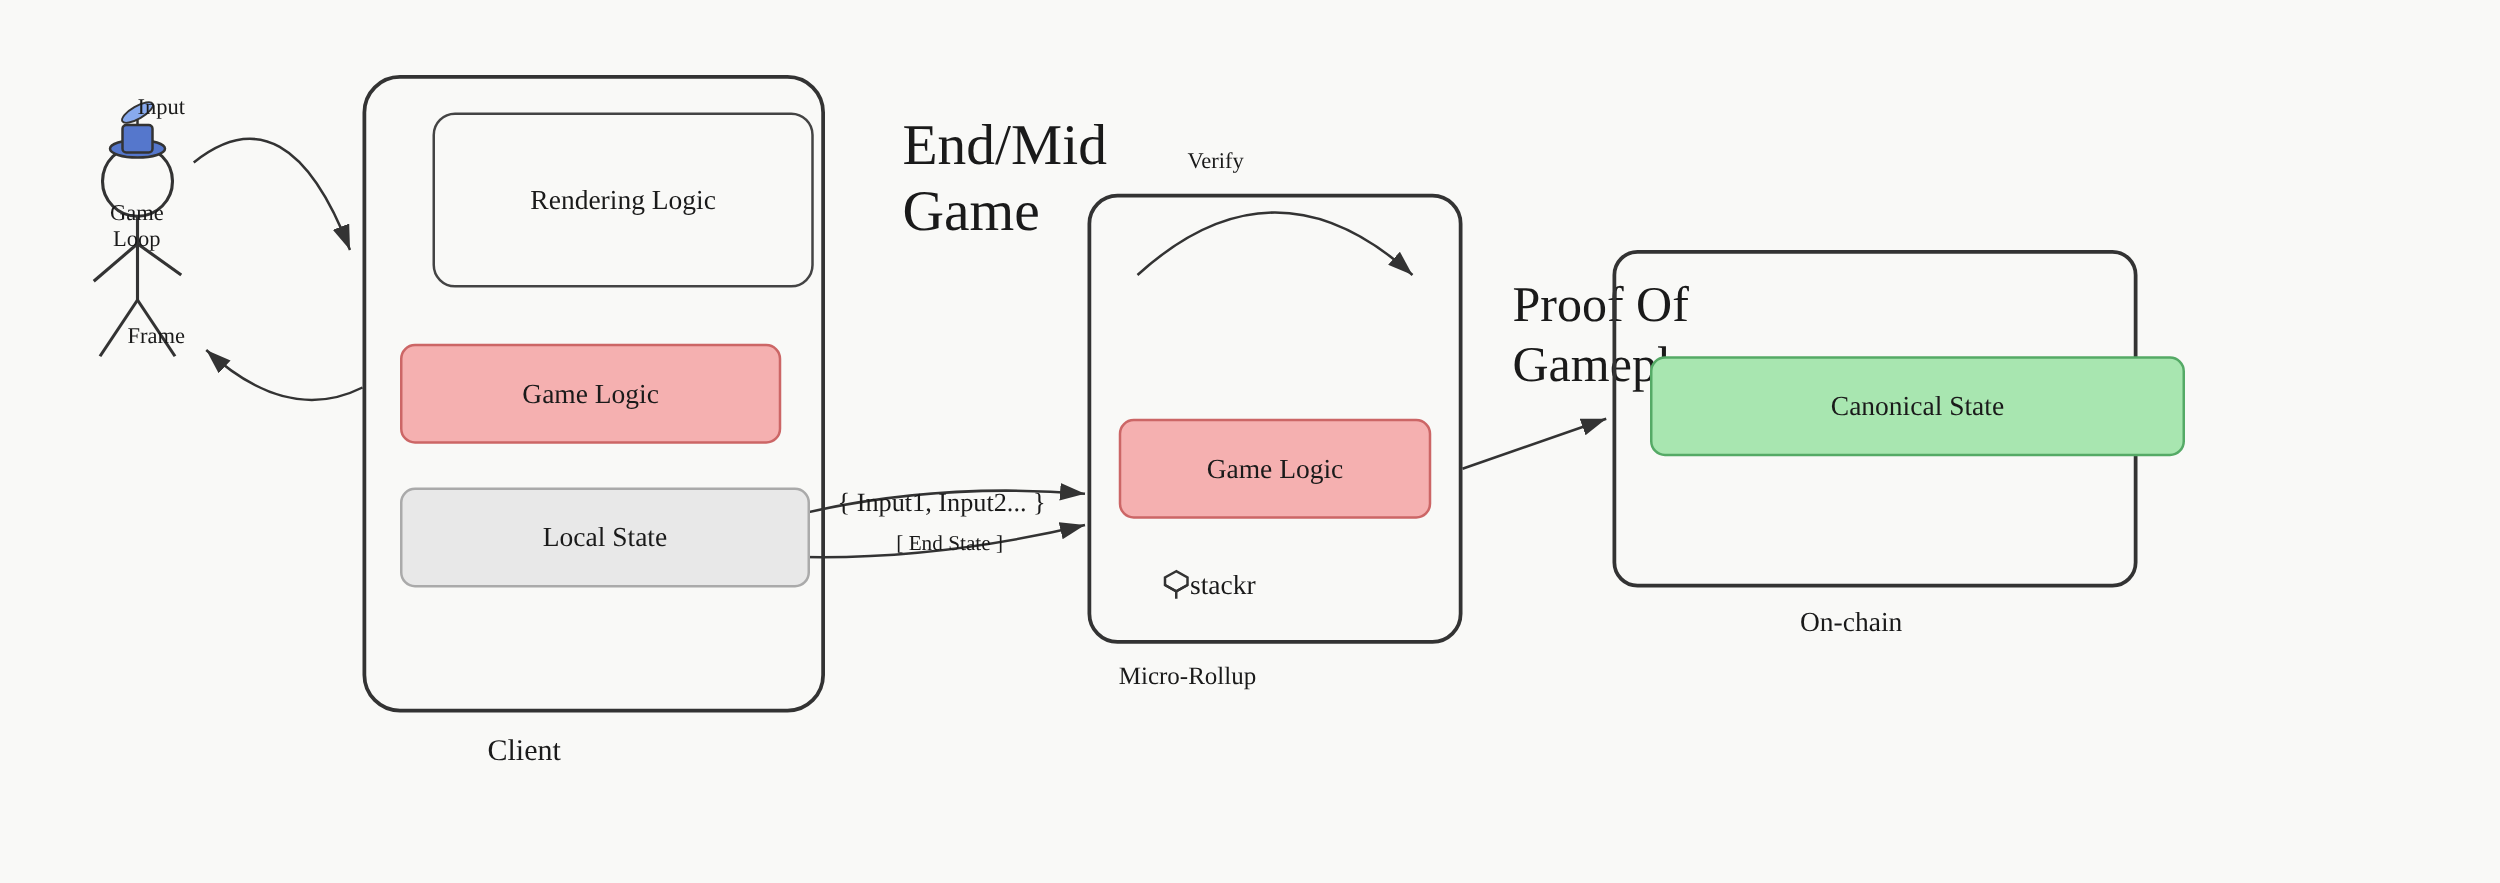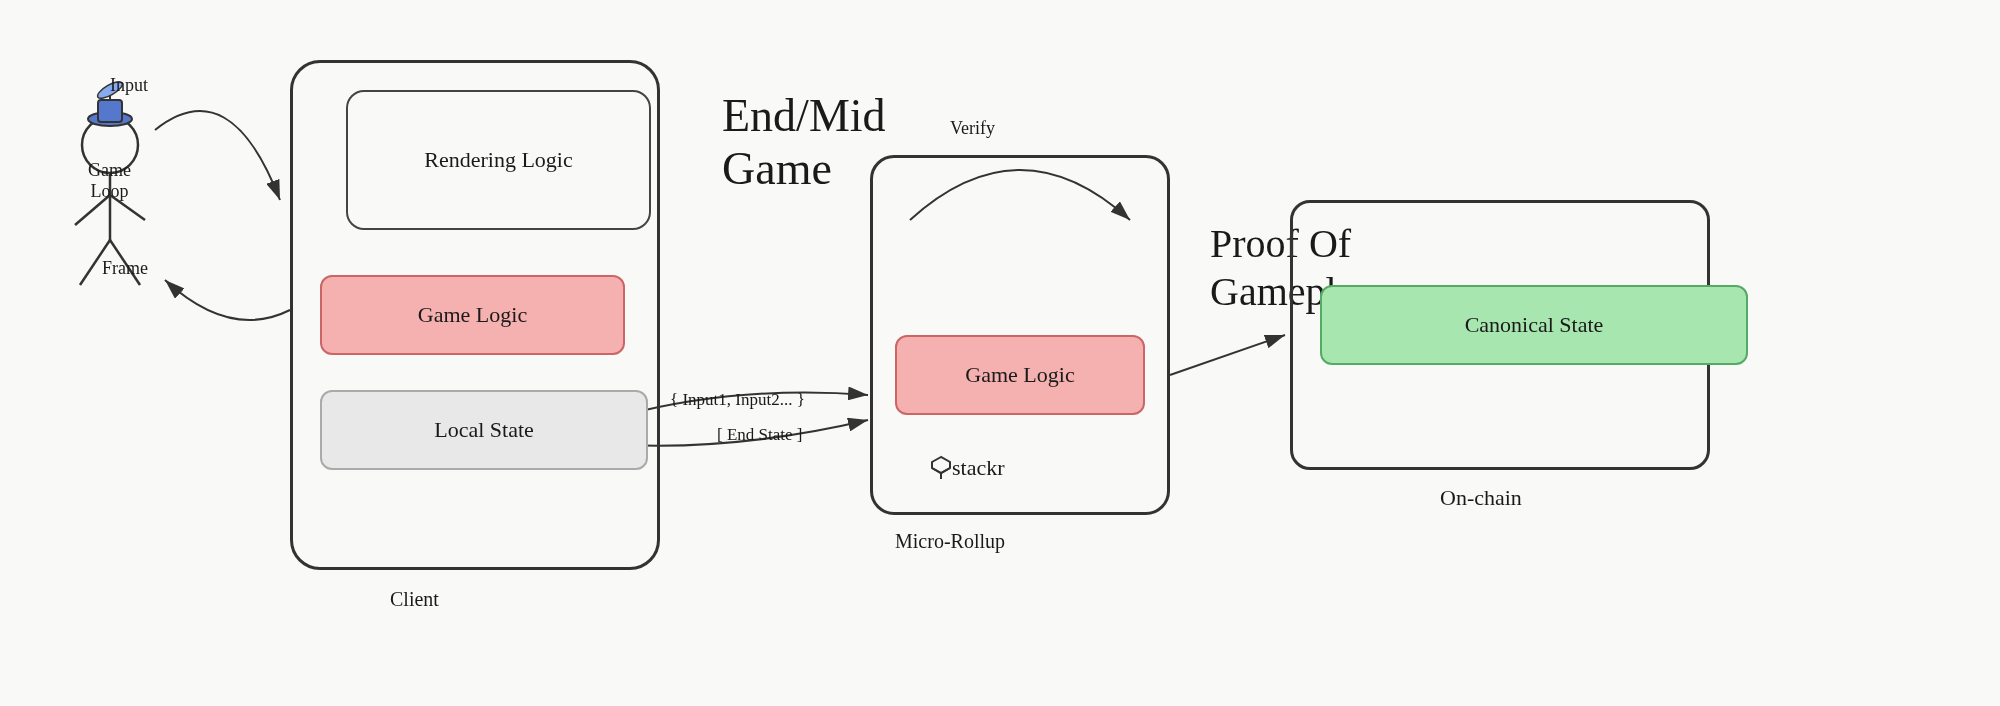--- a/index.html
+++ b/index.html
@@ -57,21 +57,21 @@
       height: 510px;
       border: 3px solid #333;
       border-radius: 30px;
       background: transparent;
     }
 
     .client-label {
       position: absolute;
       left: 390px;
       top: 588px;
-      font-size: 20px;
+      font-size: 24px;
       color: #1a1a1a;
       font-family: 'Comic Sans MS', cursive;
     }
 
     
     .rendering-logic-box {
       position: absolute;
       left: 320px;
       top: 90px;
       width: 305px;
@@ -267,21 +267,21 @@
       width: 2000px;
       height: 706px;
       pointer-events: none;
     }
 
     
     .arrow-label-inputs {
       position: absolute;
       left: 670px;
       top: 390px;
-      font-size: 17px;
+      font-size: 21px;
       color: #1a1a1a;
       font-family: 'Comic Sans MS', cursive;
     }
 
     .arrow-label-endstate {
       position: absolute;
       left: 670px;
       top: 425px;
       font-size: 17px;
       color: #1a1a1a;

